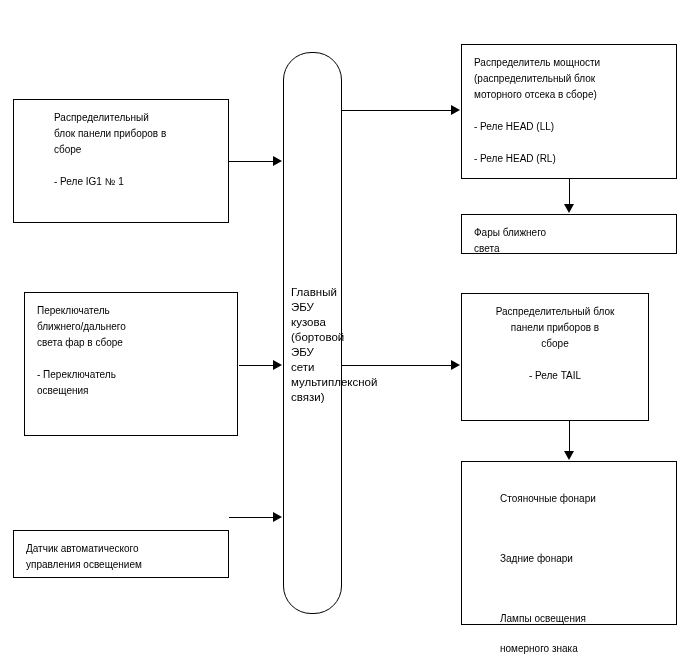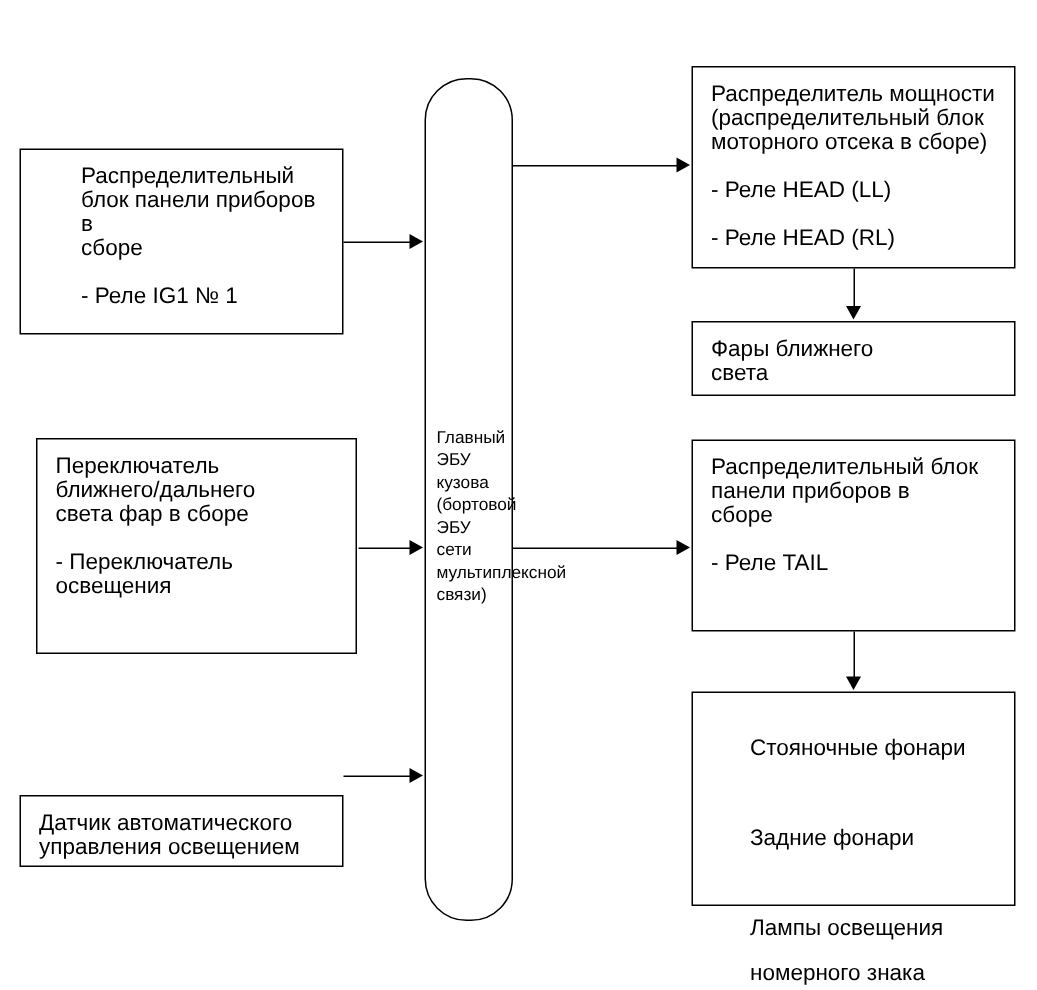--- a/index.html
+++ b/index.html
@@ -16,21 +16,21 @@
     color: #000000;
     overflow: hidden;
   }
   .box {
     position: absolute;
     box-sizing: border-box;
     border: 1px solid #000000;
     background: #ffffff;
   }
   .box .txt {
-    font-size: 15px;
+    font-size: 10px;
     line-height: 16px;
     white-space: pre-line;
   }
   .pad {
     padding: 10px 12px;
   }
   
   #box-distribution-panel {
     left: 13px; top: 99px; width: 216px; height: 124px; padding-left: 28px;
   }
@@ -52,27 +52,27 @@
     top: 232px;
     padding: 0 7px;
     font-size: 11.5px;
     line-height: 15px;
   }
   
   #box-power-distributor {
     left: 461px; top: 44px; width: 216px; height: 135px;
   }
   #box-low-beam {
-    left: 461px; top: 214px; width: 216px; height: 50px;
+    left: 461px; top: 214px; width: 216px; height: 40px;
   }
   #box-instrument-panel {
-    left: 461px; top: 293px; width: 216px; height: 128px;
+    left: 461px; top: 293px; width: 188px; height: 128px; text-align: center;
   }
   #box-lamps {
-    left: 461px; top: 461px; width: 216px; height: 143px;
+    left: 461px; top: 461px; width: 216px; height: 164px;
   }
   #box-lamps .txt {
     padding: 22px 0 0 38px;
     line-height: 30px;
   }
   
   .hline {
     position: absolute;
     height: 0;
     border-top: 1.4px solid #000000;

